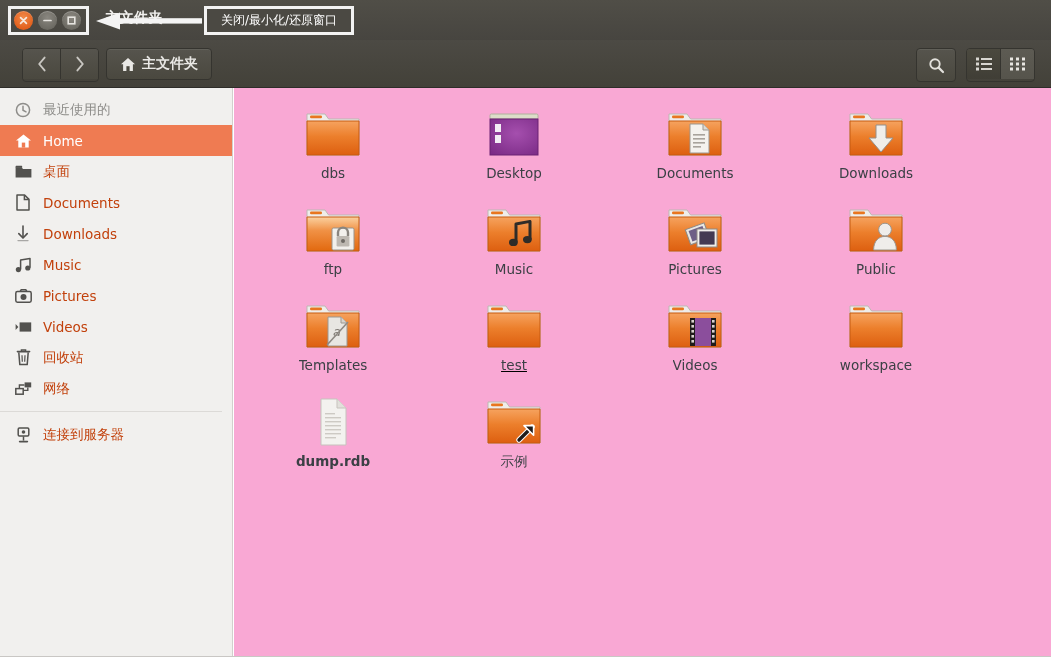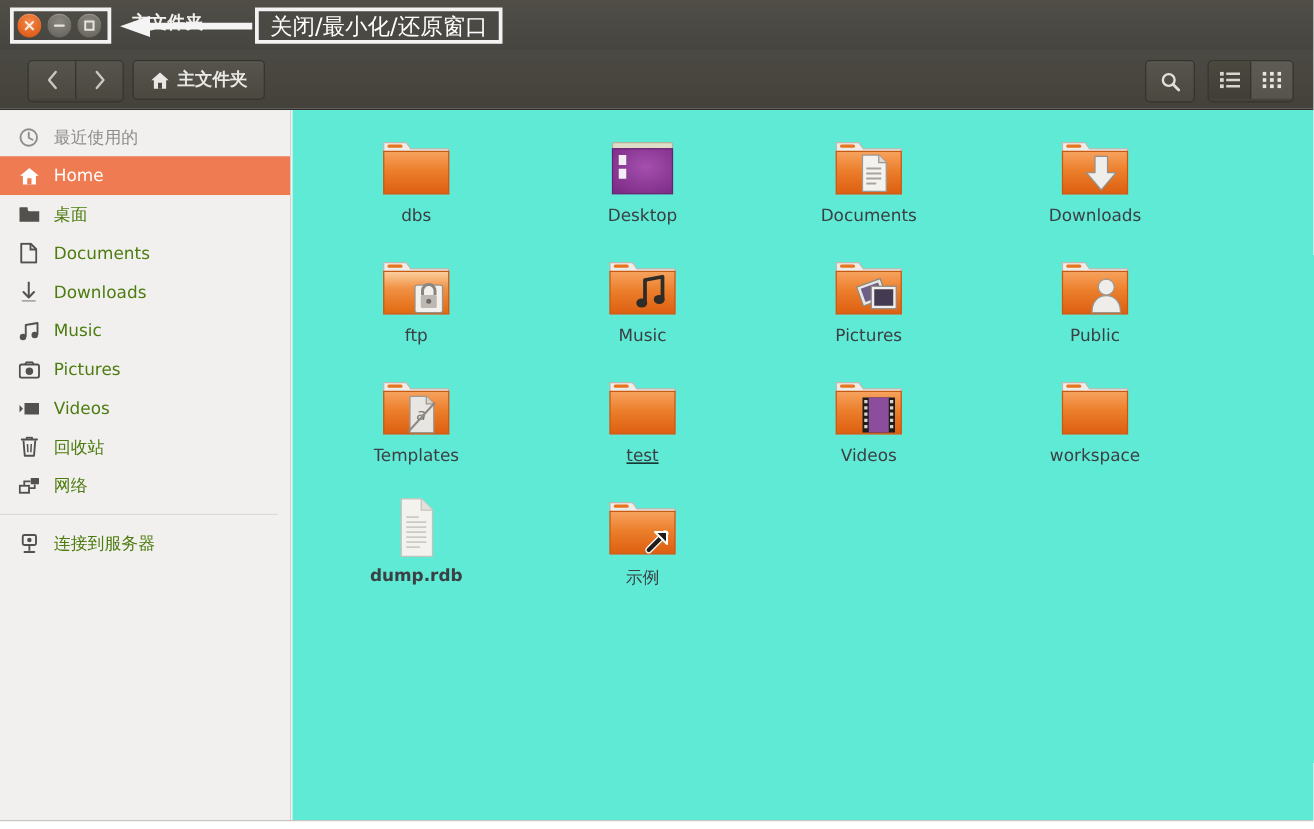--- a/index.html
+++ b/index.html
@@ -46,23 +46,23 @@
   }
   .anno-arrow{
     position:absolute;left:96px;top:12px;width:106px;height:18px;
     pointer-events:none;
   }
   .anno-label{
     position:absolute;left:204px;top:6px;
     height:29px;box-sizing:border-box;
     border:3px solid #f2f2f2;
     background:#4b4943;
-    color:#ffffff;font-size:18px;
+    color:#ffffff;font-size:12px;
     display:flex;align-items:center;
-    padding:0 9px;
+    padding:0 14px;
     white-space:nowrap;
   }
 
   
   .toolbar{
     position:absolute;left:0;top:40px;width:1051px;height:48px;
     background:linear-gradient(to bottom,#4c4a44 0%,#444profile 100%);
     background:linear-gradient(to bottom,#4c4a44 0%,#434139 100%);
     border-bottom:1px solid #2e2d29;
     box-sizing:border-box;
@@ -123,35 +123,35 @@
   .sidebar{
     position:absolute;left:0;top:0;width:233px;height:568px;
     background:#f1f0ee;
     border-right:1px solid #d2d0cd;
     box-sizing:border-box;
     padding-top:6px;
   }
   .side-item{
     height:31px;display:flex;align-items:center;
     padding-left:14px;gap:11px;
-    color:#4d7c0f;font-size:13.5px;
+    color:#c2410c;font-size:13.5px;
     box-sizing:border-box;
   }
   .side-item.dim{color:#8e8d8a;}
   .side-item.active{background:#ef7b52;color:#ffffff;}
   .side-item .sicon{
     width:18px;height:18px;display:flex;align-items:center;justify-content:center;flex:0 0 18px;
   }
   .side-sep{
     height:1px;background:#dcdad7;margin:7px 10px 7px 0;
   }
 
   .filearea{
     position:absolute;left:234px;top:0;width:817px;height:568px;
-    background:#5eead4;
+    background:#f9a8d4;
     box-sizing:border-box;
   }
   .grid{
     position:relative;width:100%;height:100%;
   }
   .cell{
     position:absolute;width:150px;
     display:flex;flex-direction:column;align-items:center;
   }
   .cell .glyph{height:62px;display:flex;align-items:flex-end;justify-content:center;}

